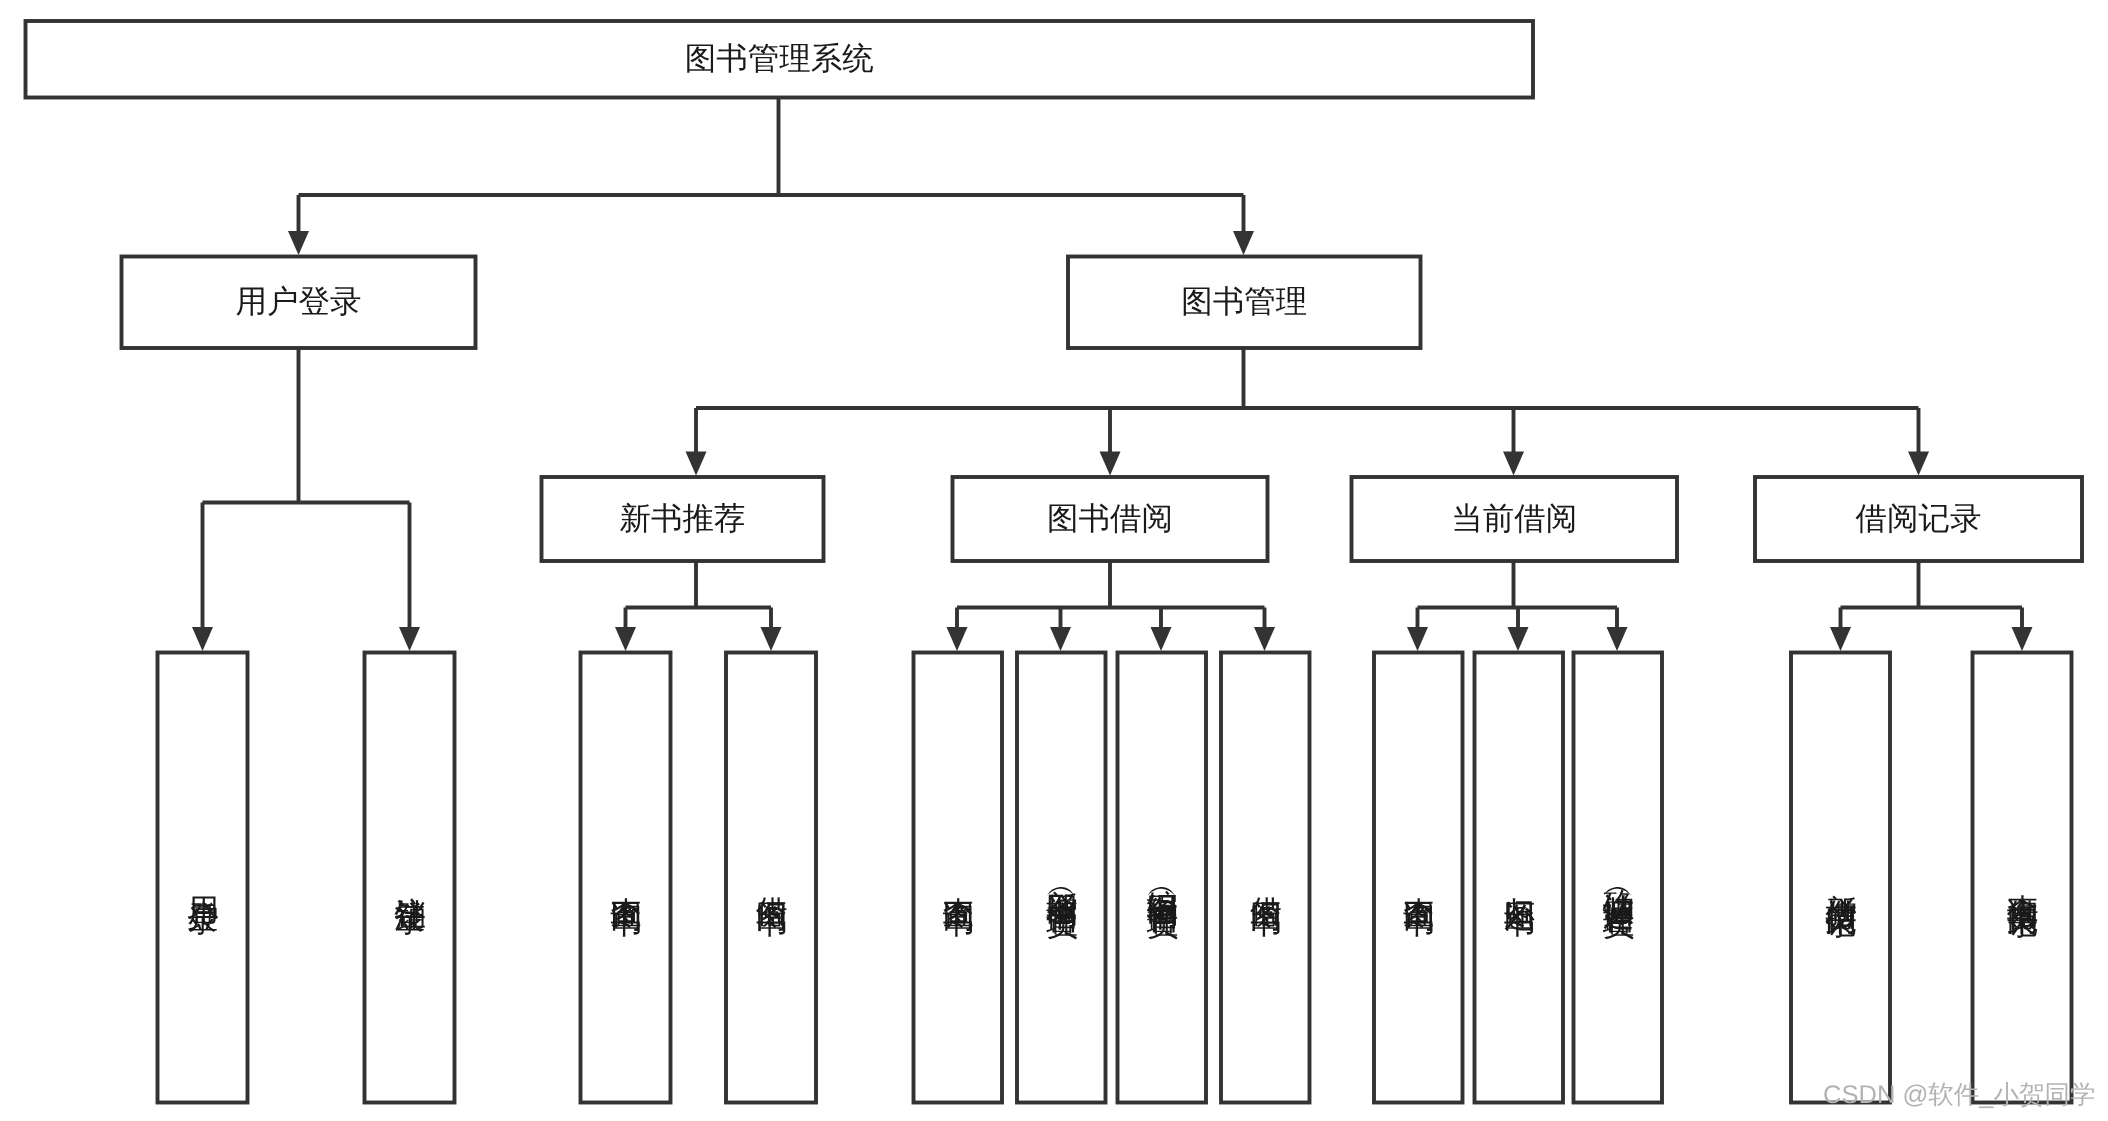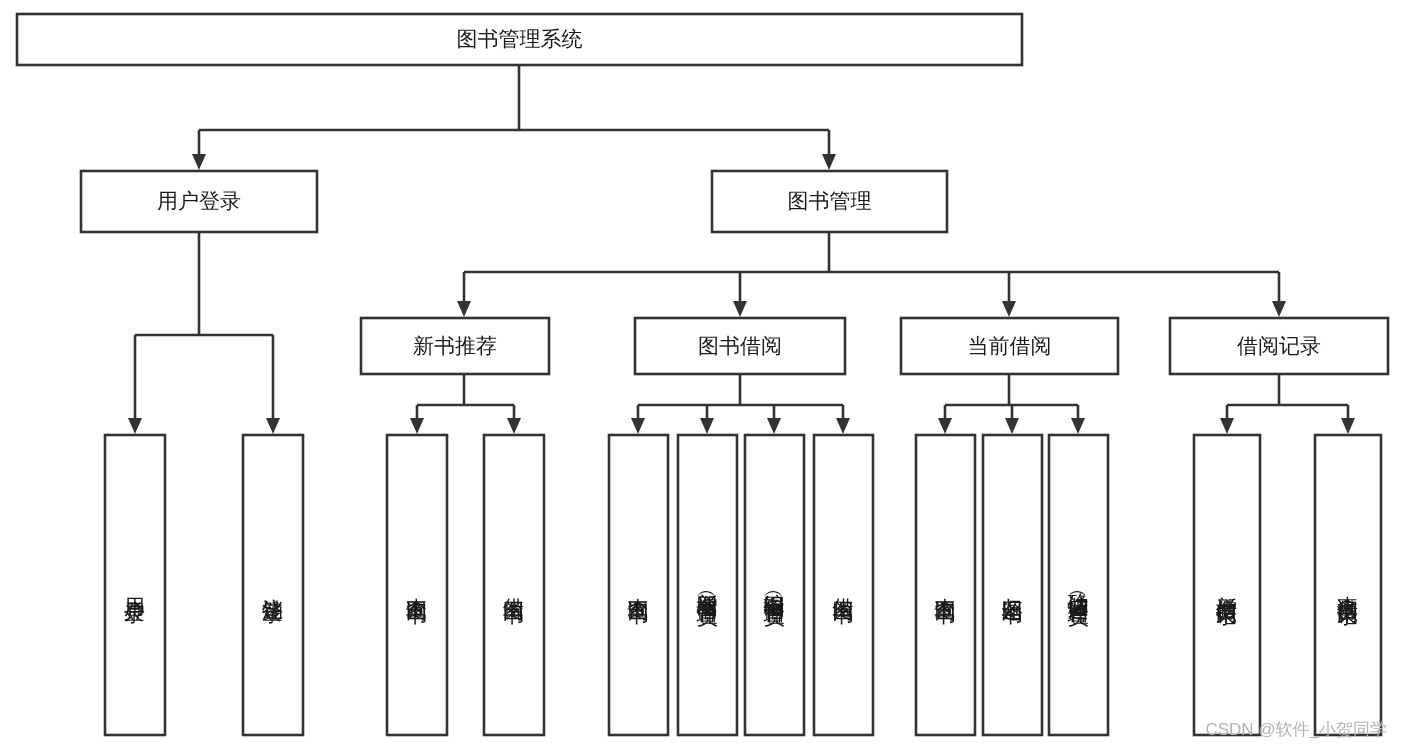--- a/index.html
+++ b/index.html
@@ -56,21 +56,21 @@
     letter-spacing: 2px;
     line-height: 1;
     display: flex;
     align-items: center;
     justify-content: center;
     white-space: nowrap;
     pointer-events: none;
   }
   .watermark {
     position: absolute;
-    right: 18px;
+    right: 8px;
     bottom: 6px;
     font-family: "Liberation Sans", "DejaVu Sans", sans-serif;
     font-size: 17px;
     color: #b3b3b3;
     white-space: nowrap;
   }
 </style>
 </head>
 <body>
 

